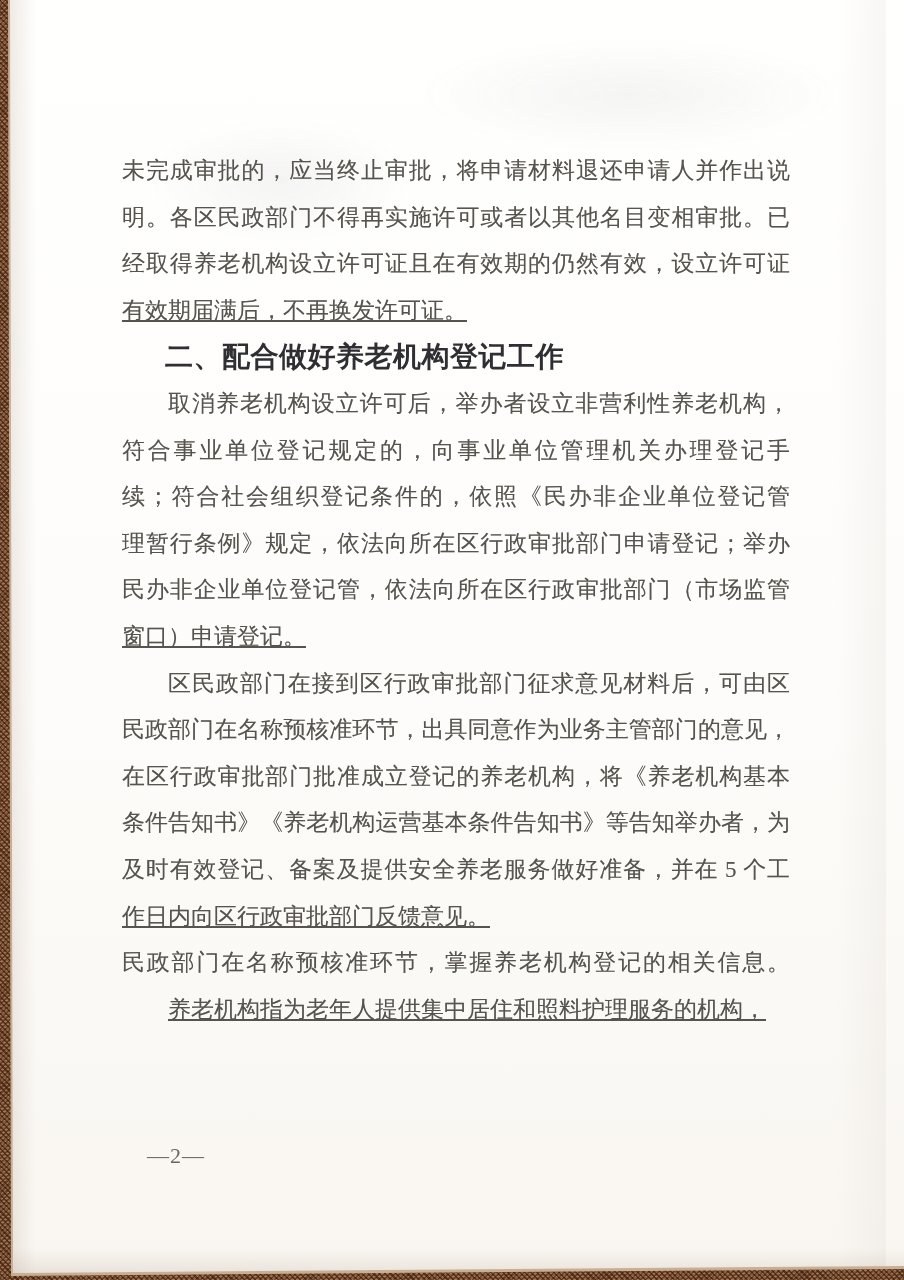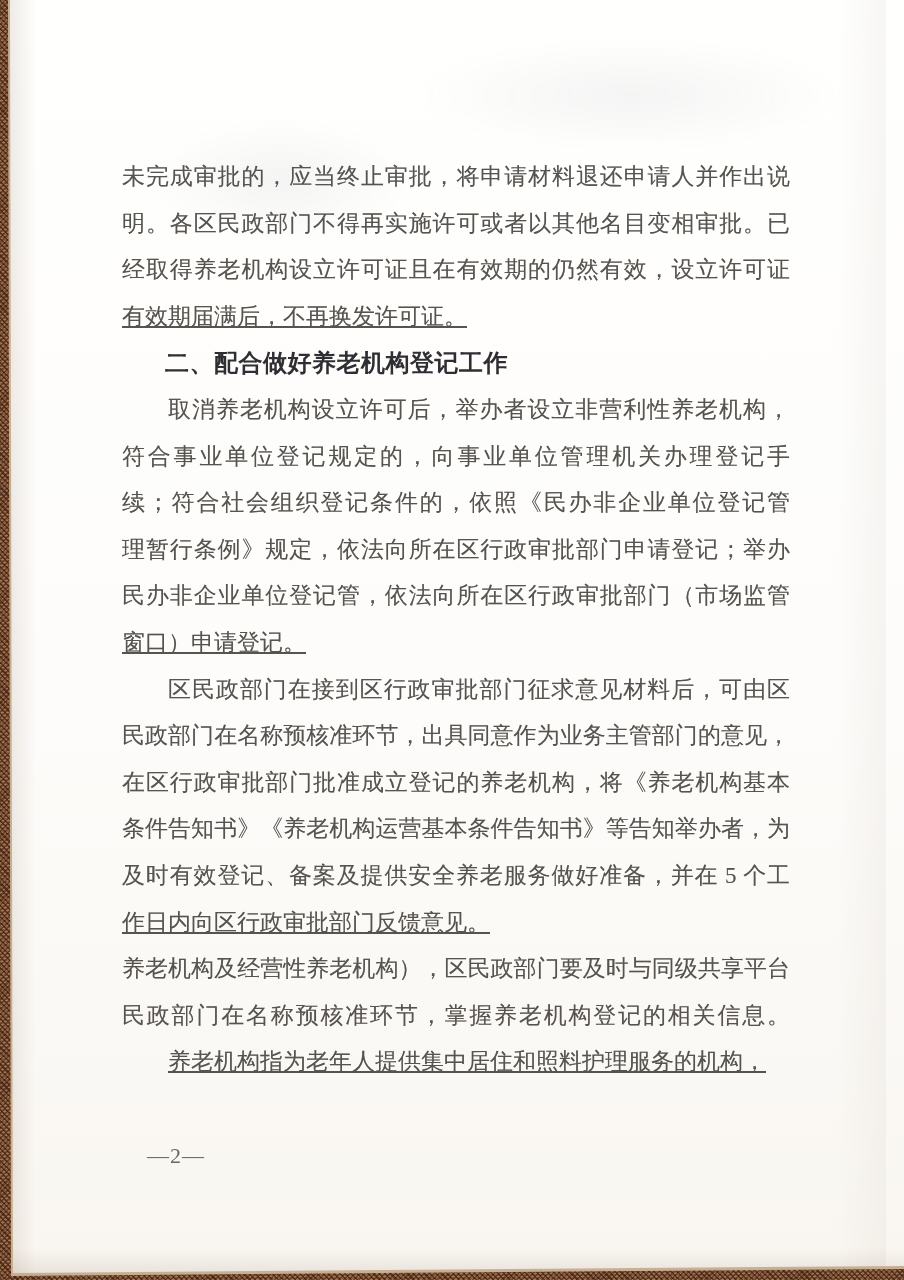--- a/index.html
+++ b/index.html
@@ -48,38 +48,38 @@
   .bleed-1, .bleed-2 {
     position: absolute; border-radius: 50%;
     background: radial-gradient(closest-side, rgba(110,110,120,.07), rgba(110,110,120,0));
     filter: blur(4px);
   }
   .bleed-1 { left: 420px; top: 40px; width: 420px; height: 110px; }
   .bleed-2 { left: 150px; top: 120px; width: 260px; height: 120px; }
 
   
   .content {
-    position: absolute; left: 122px; top: 154px; width: 668px;
+    position: absolute; left: 122px; top: 148px; width: 668px;
     font-size: 23px;
     color: #57544f;
     text-shadow: 0 0 .4px rgba(87,84,79,.35);
   }
   .line {
     height: 46.6px;
     line-height: 46.6px;
     text-align: justify;
     text-align-last: justify;
     text-justify: inter-character;
   }
   .line.end { text-align-last: left; text-decoration: underline; }
   .line.indent { text-indent: 2em; }
   .line.heading {
     font-family: "DejaVu Sans", "Liberation Sans", sans-serif;
     font-weight: 700;
-    font-size: 24px;
+    font-size: 28px;
     color: #2f2e33;
     text-shadow: none;
     text-align-last: left;
     text-indent: 43px;
     letter-spacing: .5px;
   }
   .page-number {
     position: absolute; left: 147px; top: 1141px;
     font-size: 22px; line-height: 30px;
     color: #6b675f; letter-spacing: 1px;
@@ -114,21 +114,20 @@
       <div class="line">民办非企业单位登记管，依法向所在区行政审批部门（市场监管</div>
       <div class="line end">窗口）申请登记。</div>
 
       <div class="line indent">区民政部门在接到区行政审批部门征求意见材料后，可由区</div>
       <div class="line">民政部门在名称预核准环节，出具同意作为业务主管部门的意见，</div>
       <div class="line">在区行政审批部门批准成立登记的养老机构，将《养老机构基本</div>
       <div class="line">条件告知书》《养老机构运营基本条件告知书》等告知举办者，为</div>
       <div class="line">及时有效登记、备案及提供安全养老服务做好准备，并在 5 个工</div>
       <div class="line end">作日内向区行政审批部门反馈意见。</div>
 
-      <div class="line">养老机构及经营性养老机构），区民政部门要及时与同级共享平台</div>
       <div class="line">民政部门在名称预核准环节，掌握养老机构登记的相关信息。</div>
 
       <div class="line indent end">养老机构指为老年人提供集中居住和照料护理服务的机构，</div>
     </div>
 
     <div class="page-number">—2—</div>
   </div>
 </div>
 
 </body></html>

